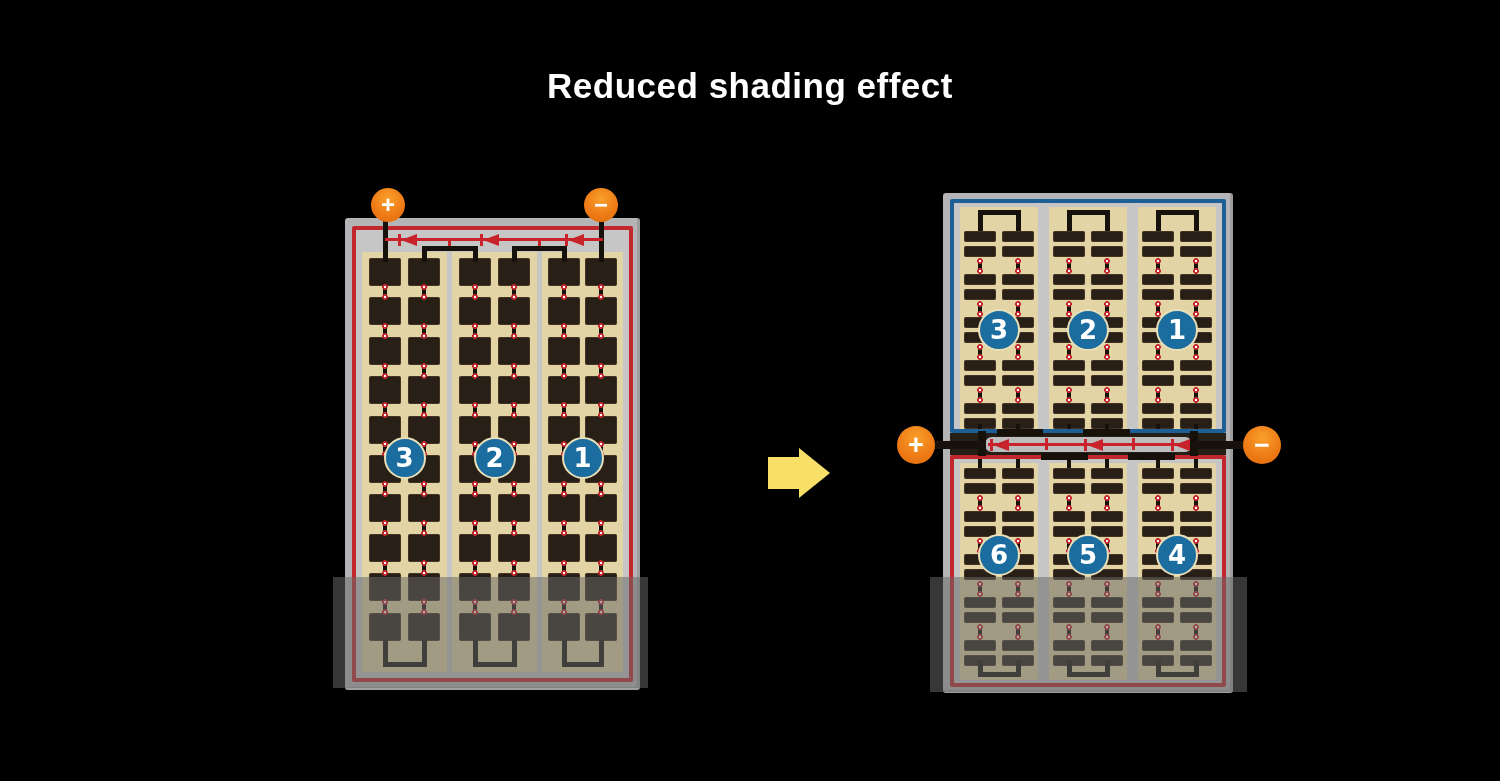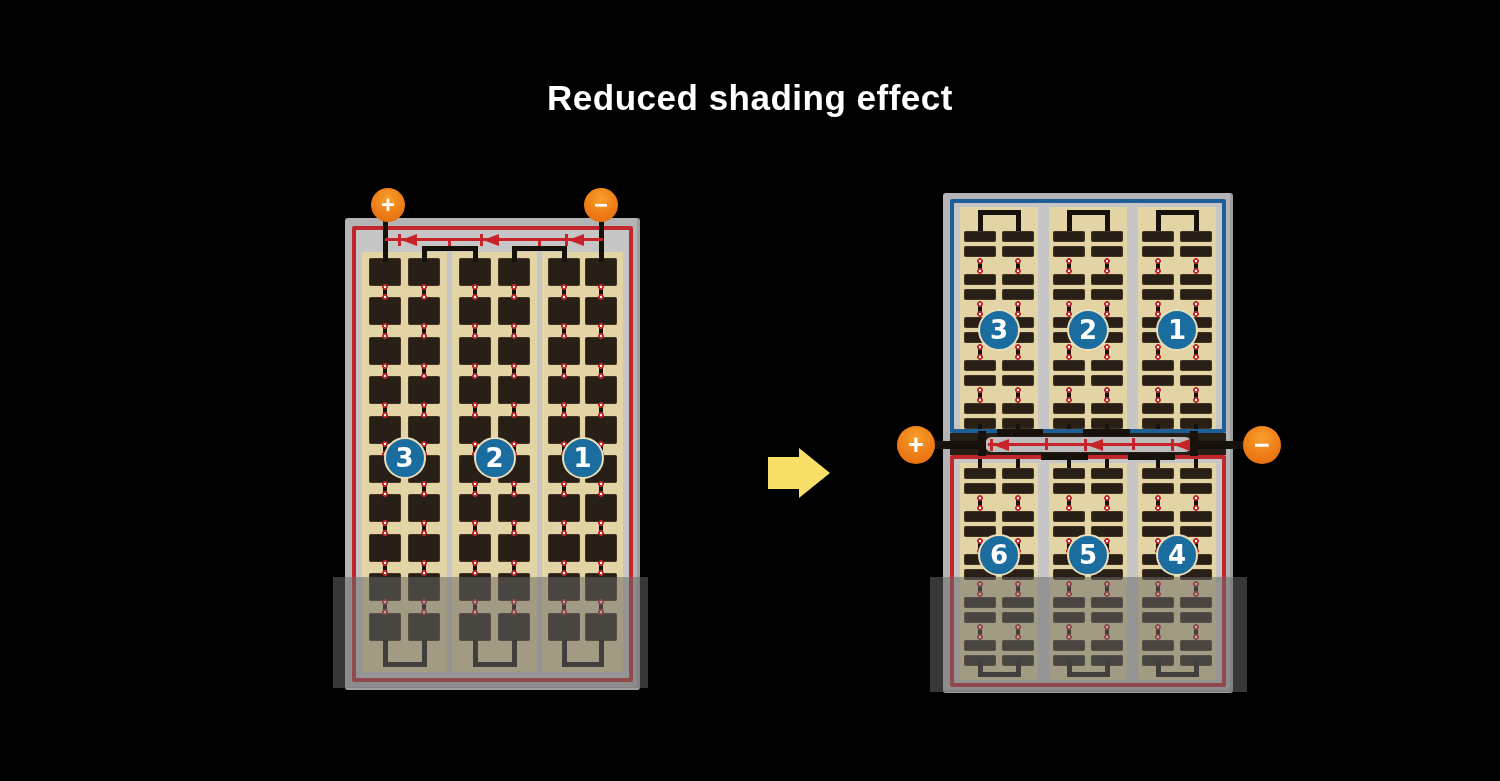--- a/index.html
+++ b/index.html
@@ -1,21 +1,21 @@
 <!DOCTYPE html>
 <html><head>
 <meta charset="utf-8">
 <style>
   html,body{margin:0;padding:0;background:#000;}
   .stage{
     position:relative;width:1500px;height:781px;background:#000;
     font-family:"Liberation Sans",sans-serif;overflow:hidden;
   }
   .title{
-    position:absolute;top:78px;left:0;width:100%;text-align:center;
+    position:absolute;top:66px;left:0;width:100%;text-align:center;
     color:#fff;font-size:35px;font-weight:bold;letter-spacing:.5px;
   }
   .mark{
     position:absolute;width:12px;height:18px;
     background:
       radial-gradient(circle at 6px 4px, #ffffff 0 1.3px, #c1272d 1.4px 2.8px, rgba(0,0,0,0) 3px),
       radial-gradient(circle at 6px 14px, #ffffff 0 1.3px, #c1272d 1.4px 2.8px, rgba(0,0,0,0) 3px),
       linear-gradient(#17110c,#17110c) 50% 50%/4px 12px no-repeat;
   }
 </style>

